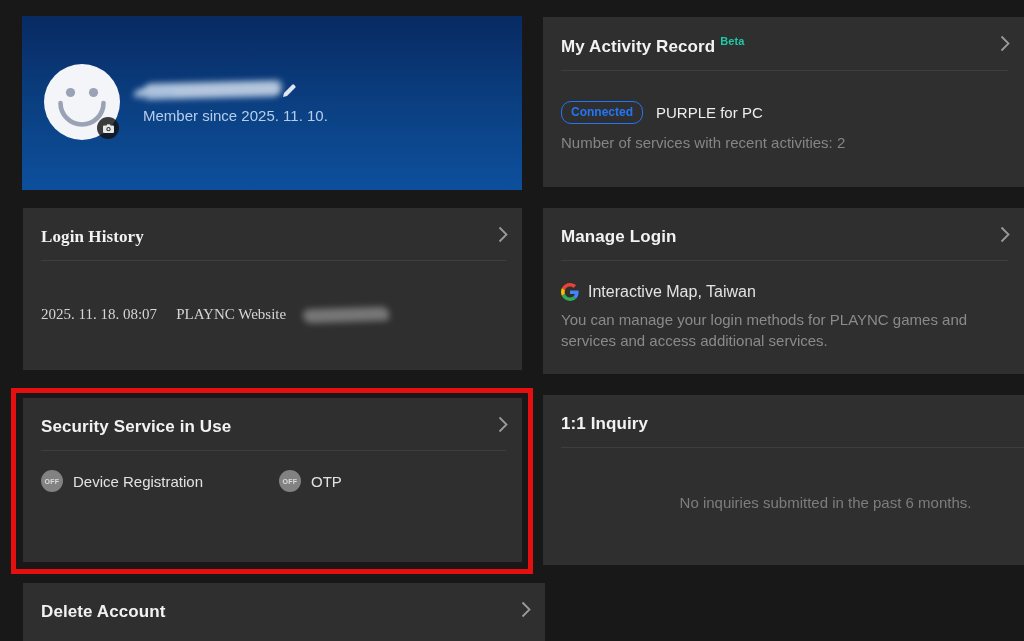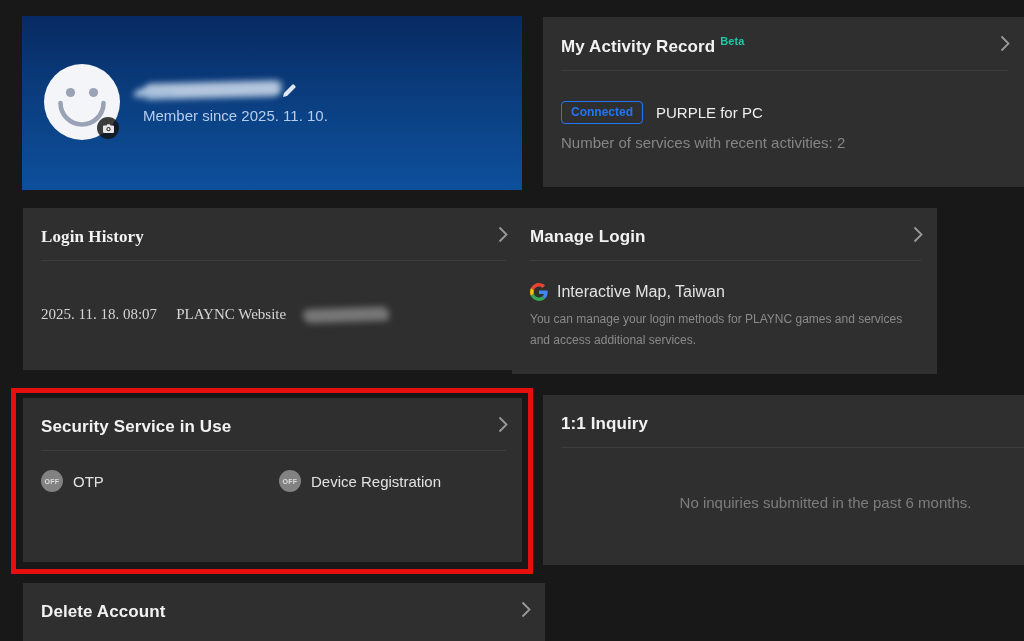--- a/index.html
+++ b/index.html
@@ -64,41 +64,41 @@
   .member-since {
     position:absolute; left:121px; top:91px;
     font-size:15px; color:#b7cdec;
   }
   
   .activity-card { left:543px; top:17px; width:481px; height:170px; }
   .activity-body { padding:30px 18px 0 18px; }
   .conn-row { display:flex; align-items:center; }
   .badge-connected {
     border:1px solid #2276f5; color:#2276f5;
-    font-size:12px; font-weight:700; padding:3px 9px 4px; border-radius:4px;
+    font-size:12px; font-weight:700; padding:3px 9px 4px; border-radius:10px;
   }
   .service-name { margin-left:13px; font-size:15px; color:#efefef; }
   .activity-summary { margin-top:10px; font-size:15px; color:#858585; }
   
   .login-card { left:23px; top:208px; width:499px; height:162px;font-family:Liberation Serif, serif; }
   .login-entry { display:flex; align-items:center; padding:45px 18px 0 18px; font-size:15px; color:#d5d5d5; }
   .login-date { white-space:nowrap; }
   .login-source { margin-left:19px; white-space:nowrap; }
   .redacted-user {
     margin-left:17px; width:86px; height:14px;
     background:#8f8f8f; opacity:.75; filter:blur(3px);
     border-radius:7px 9px 5px 10px; transform:rotate(-2deg);
   }
   
-  .manage-card { left:512px; top:208px; width:425px; height:166px; }
+  .manage-card { left:543px; top:208px; width:481px; height:166px; }
   .manage-body { padding:22px 18px 0 18px; }
   .method-row { display:flex; align-items:center; }
   .g-icon { width:18px; height:18px; flex:0 0 auto; }
   .method-label { margin-left:9px; font-size:16px; color:#e3e3e3; }
-  .manage-desc { margin-top:8px; font-size:12px; line-height:21px; color:#8a8a8a; max-width:434px; }
+  .manage-desc { margin-top:8px; font-size:15px; line-height:21px; color:#8a8a8a; max-width:434px; }
   
   .security-card { left:23px; top:398px; width:499px; height:164px; }
   .security-items { display:flex; padding:19px 18px 0 18px; }
   .security-item { display:flex; align-items:center; }
   .security-item:first-child { width:238px; }
   .off-badge {
     width:22px; height:22px; border-radius:50%;
     background:#828282; color:#dcdcdc;
     font-size:7px; font-weight:700; letter-spacing:.3px;
     display:flex; align-items:center; justify-content:center;
@@ -210,25 +210,25 @@
     <span class="chev">
       <svg width="10" height="17" viewBox="0 0 10 17">
           <path d="M1.5 1.5l7 7-7 7" fill="none" stroke="#9a9a9a" stroke-width="1.8"></path>
         </svg>
     </span>
   </div>
   <hr class="divider">
   <div class="security-items">
     <div class="security-item">
       <span class="off-badge">OFF</span>
-      <span class="security-label">OTP</span>
+      <span class="security-label">Device Registration</span>
     </div>
     <div class="security-item">
       <span class="off-badge">OFF</span>
-      <span class="security-label">Device Registration</span>
+      <span class="security-label">OTP</span>
     </div>
   </div>
 </div>
 
 <div class="card inquiry-card">
   <div class="card-head">
     <div class="card-title">1:1 Inquiry</div>
     <span class="chev">
       <svg width="10" height="17" viewBox="0 0 10 17">
           <path d="M1.5 1.5l7 7-7 7" fill="none" stroke="#9a9a9a" stroke-width="1.8"></path>

